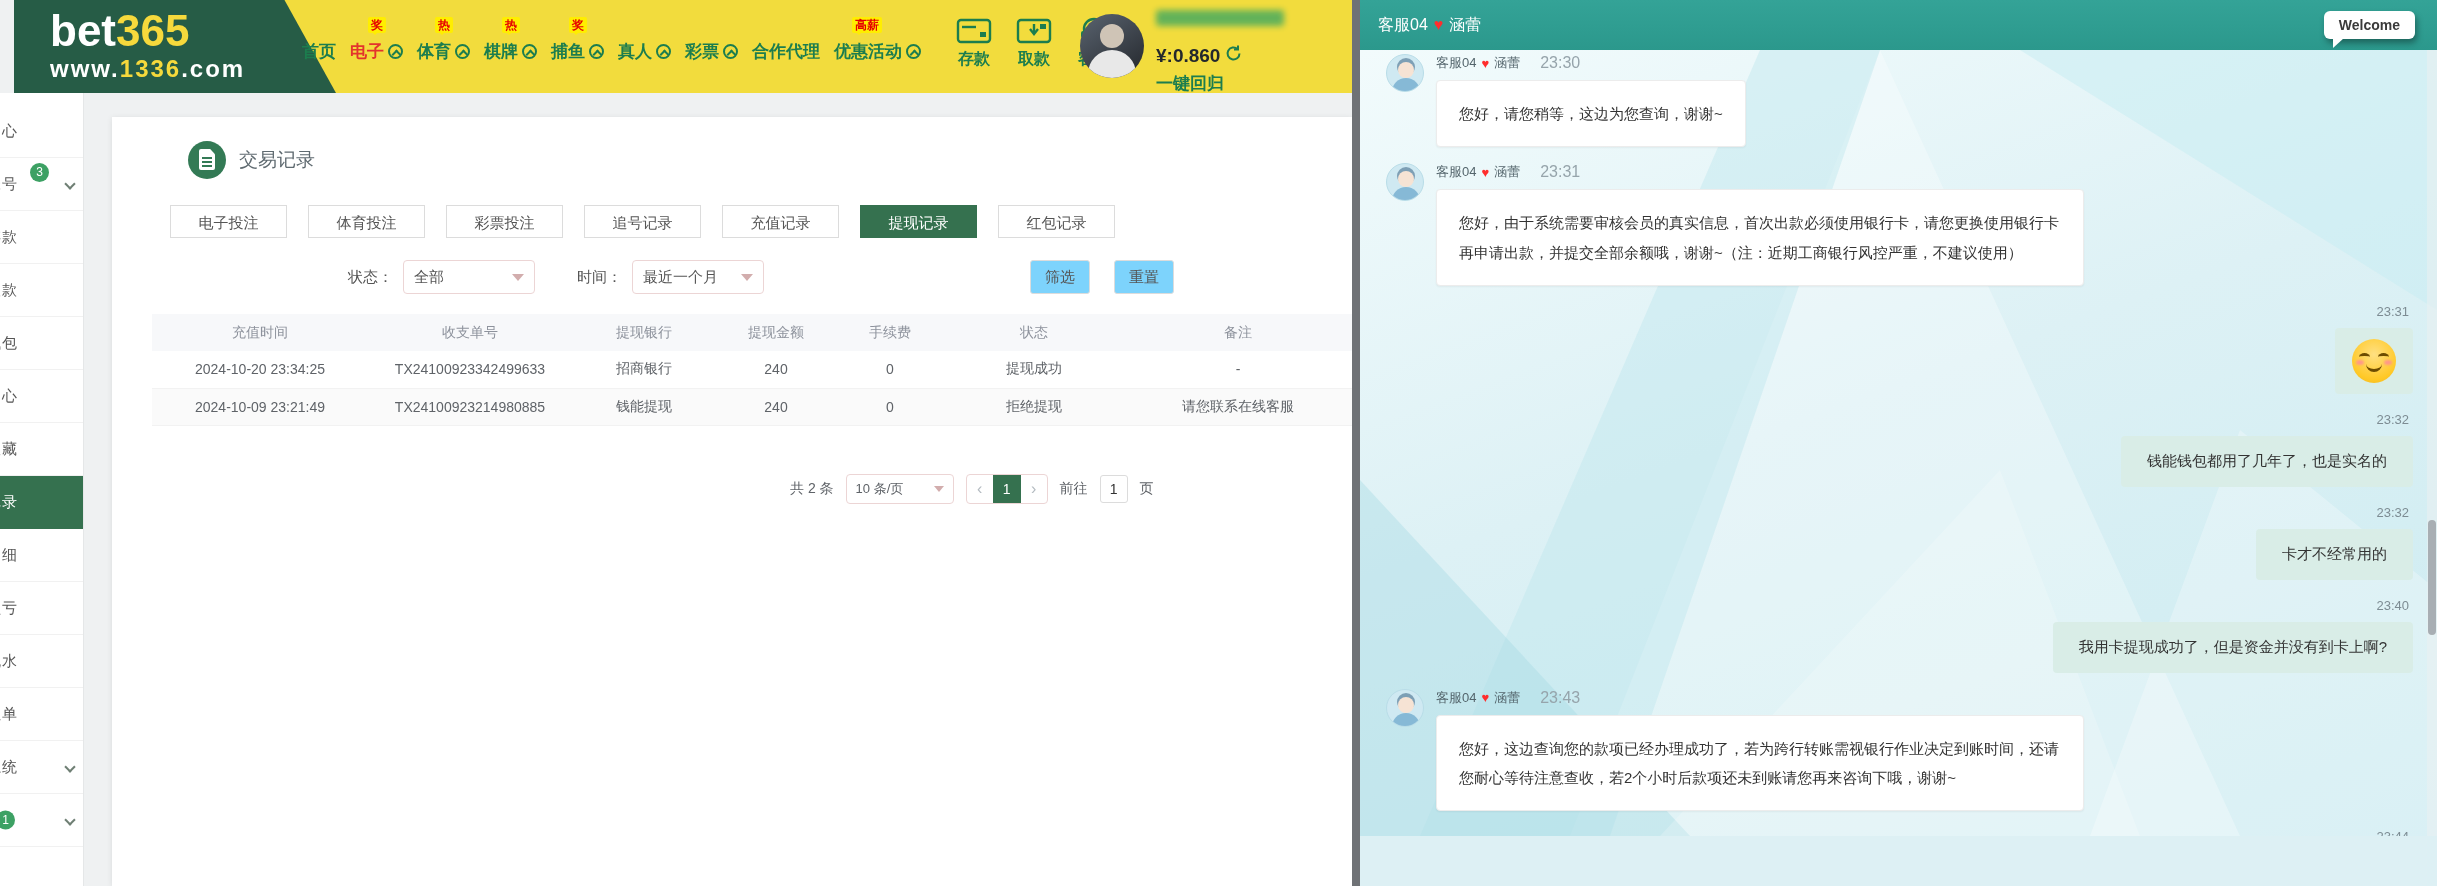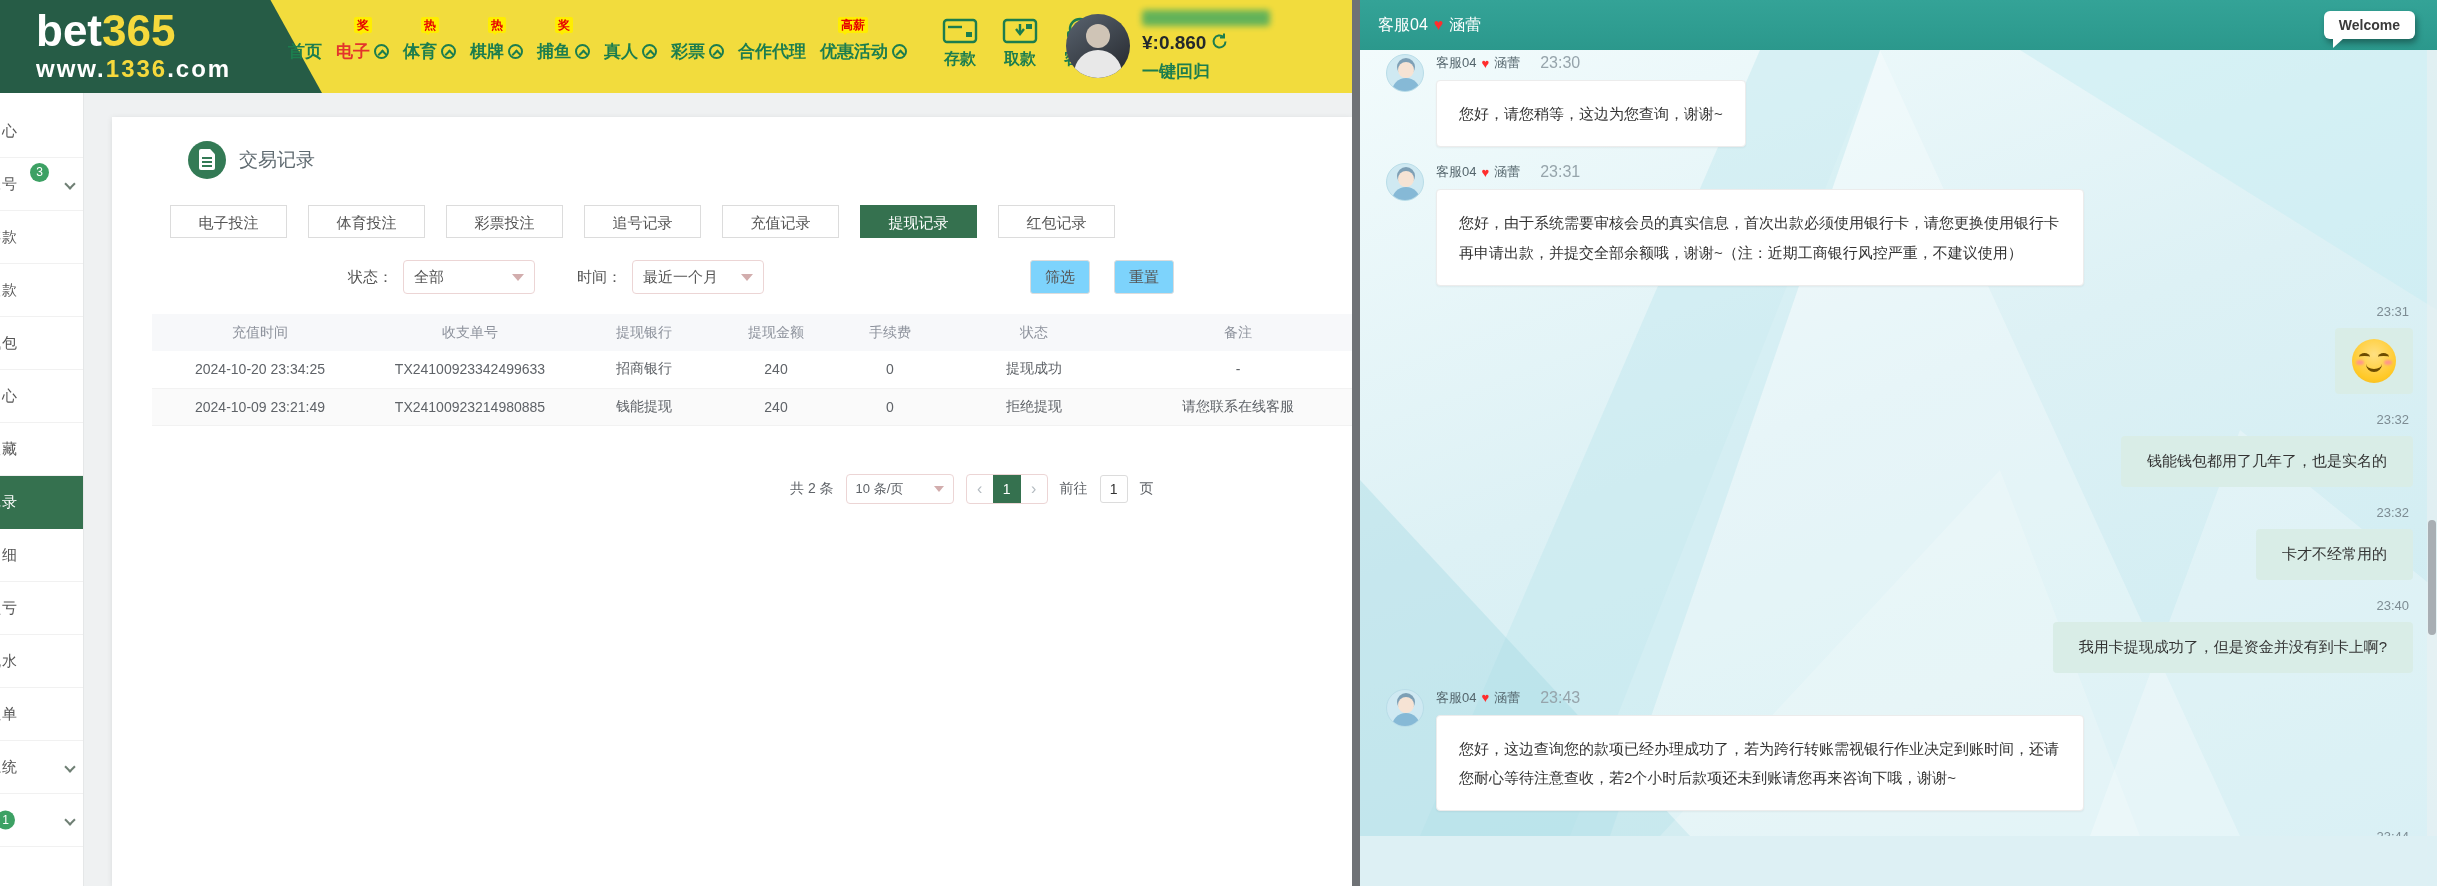--- a/index.html
+++ b/index.html
@@ -7,21 +7,21 @@
   body {
     width:2437px; height:886px; overflow:hidden; position:relative;
     font-family:"Liberation Sans","DejaVu Sans",sans-serif;
     background:#eef0f1;
   }
 
   
   .left-pane { position:absolute; left:0; top:0; width:1352px; height:886px; background:#eff1f2; overflow:hidden; }
 
   
-  .topbar { position:absolute; left:0; top:0; width:1352px; height:93px; background:#f2dc3d; }
+  .topbar { position:absolute; left:14px; top:0; width:1352px; height:93px; background:#f2dc3d; }
   .logo-block { position:absolute; left:0; top:0; width:322px; height:93px; background:#265c46;
     clip-path:polygon(0 0, 84% 0, 100% 100%, 0 100%); }
   .logo { position:absolute; left:36px; top:8px; line-height:1.05; }
   .logo-l1 { font-size:44px; font-weight:bold; color:#fff; letter-spacing:0px; }
   .logo-l1 .yel { color:#f6d93c; }
   .logo-l2 { font-size:24px; font-weight:bold; color:#fff; letter-spacing:2px; margin-top:2px; }
   .logo-l2 .yel { color:#f6d93c; }
 
   .main-nav { position:absolute; left:278px; top:0; height:93px; display:flex; align-items:center; gap:14px; padding-left:10px; }
   .nav-item { position:relative; display:flex; align-items:center; gap:4px; font-size:17px; font-weight:bold; color:#1c7d4e; cursor:pointer; white-space:nowrap; padding-top:10px; }
@@ -39,21 +39,21 @@
   .quick-item svg { display:block; }
   .quick-label { font-size:16px; font-weight:bold; color:#1c7d4e; white-space:nowrap; }
 
   .avatar-photo { position:absolute; left:1066px; top:14px; width:64px; height:64px; border-radius:50%;
     background:linear-gradient(145deg,#5a6470,#23262b); overflow:hidden; }
   .avatar-photo::before { content:""; position:absolute; left:20px; top:10px; width:24px; height:24px; border-radius:50%; background:#cfc4b6; }
   .avatar-photo::after { content:""; position:absolute; left:8px; top:36px; width:48px; height:30px; border-radius:24px 24px 0 0; background:#e8e8e8; }
 
   .user-info { position:absolute; left:1142px; top:10px; }
   .redact-blob { width:128px; height:16px; background:#53ae5c; border-radius:3px; filter:blur(3px); opacity:.9; }
-  .balance-row { display:flex; align-items:flex-start; gap:4px; margin-top:6px; }
+  .balance-row { display:flex; align-items:center; gap:4px; margin-top:18px; }
   .balance-text { font-size:19px; font-weight:bold; color:#23282c; }
   .one-click { margin-top:5px; font-size:17px; font-weight:bold; color:#1c7d4e; cursor:pointer; }
 
   
   .sidebar { position:absolute; left:0; top:93px; bottom:0; width:84px; background:#fff; border-right:1px solid #e5e7e8; padding-top:12px; }
   .side-item { position:relative; height:53px; display:flex; align-items:center; border-bottom:1px solid #f1f1f1;
     color:#555; font-size:15px; overflow:hidden; cursor:pointer; }
   .side-label { margin-left:-14px; white-space:nowrap; letter-spacing:1px; }
   .side-item.active { background:#35714f; border-color:#35714f; color:#fff; }
   .side-caret { position:absolute; right:9px; top:50%; margin-top:-4px; width:8px; height:8px;

